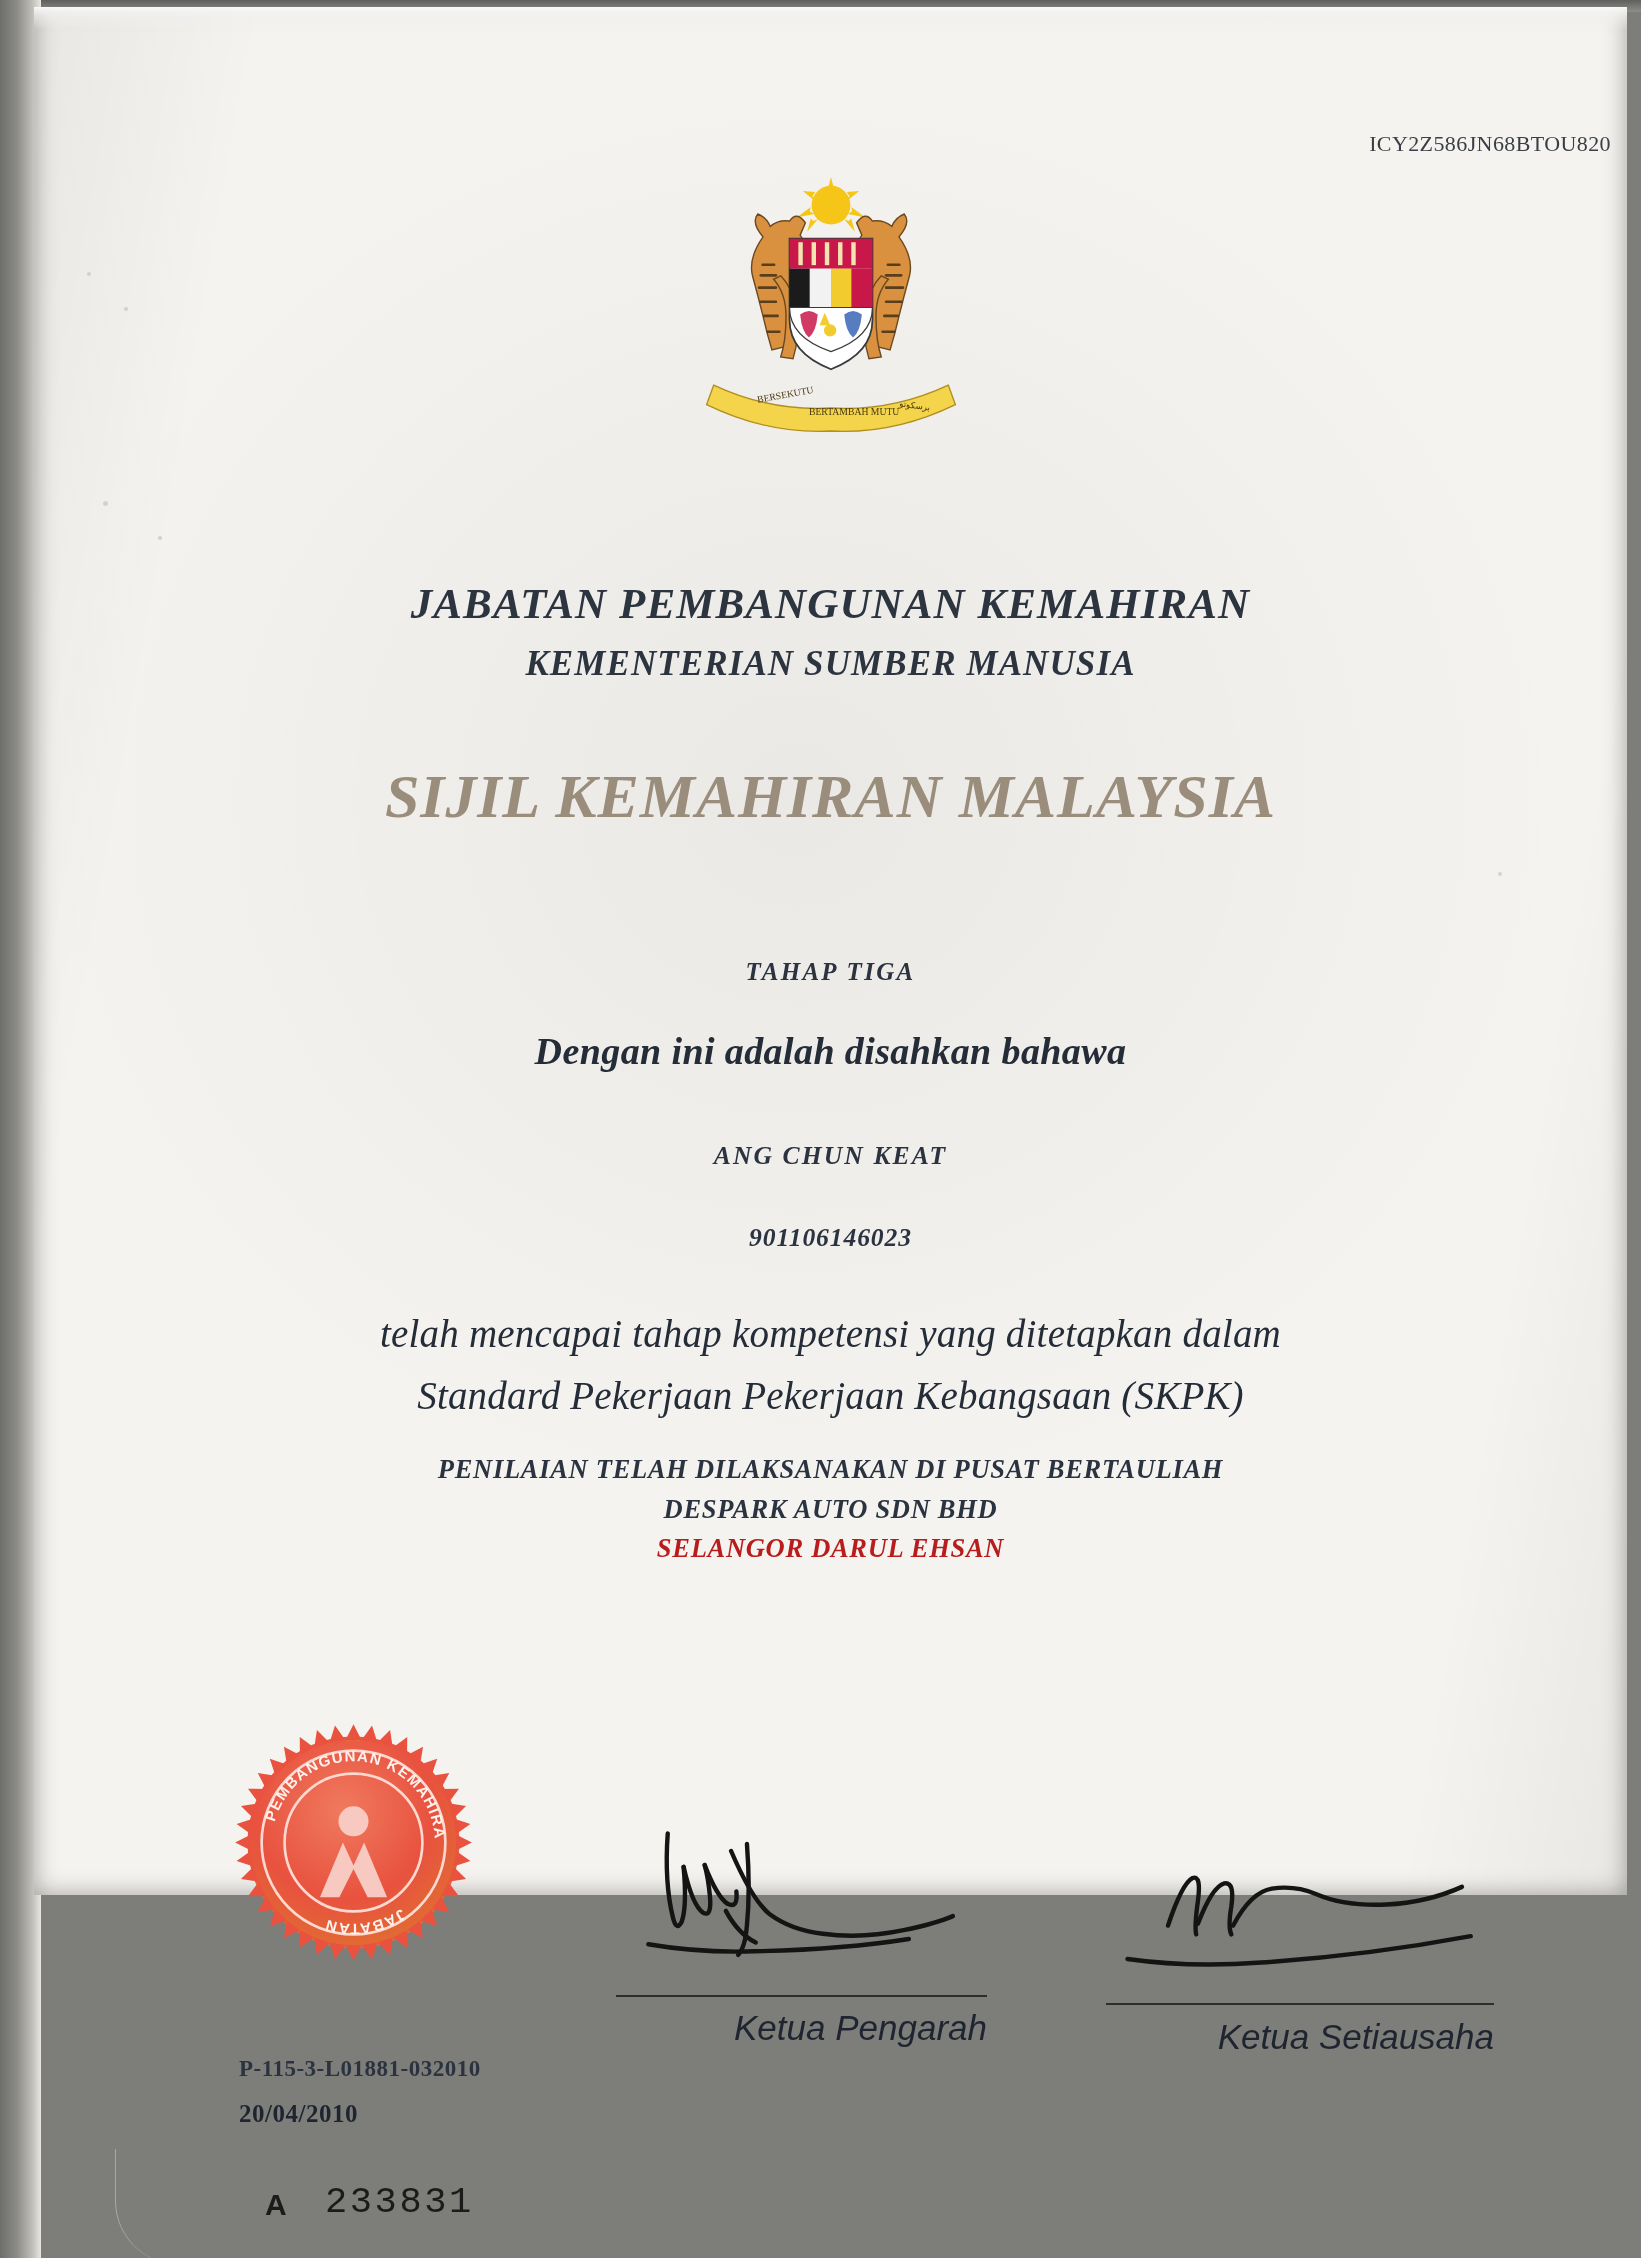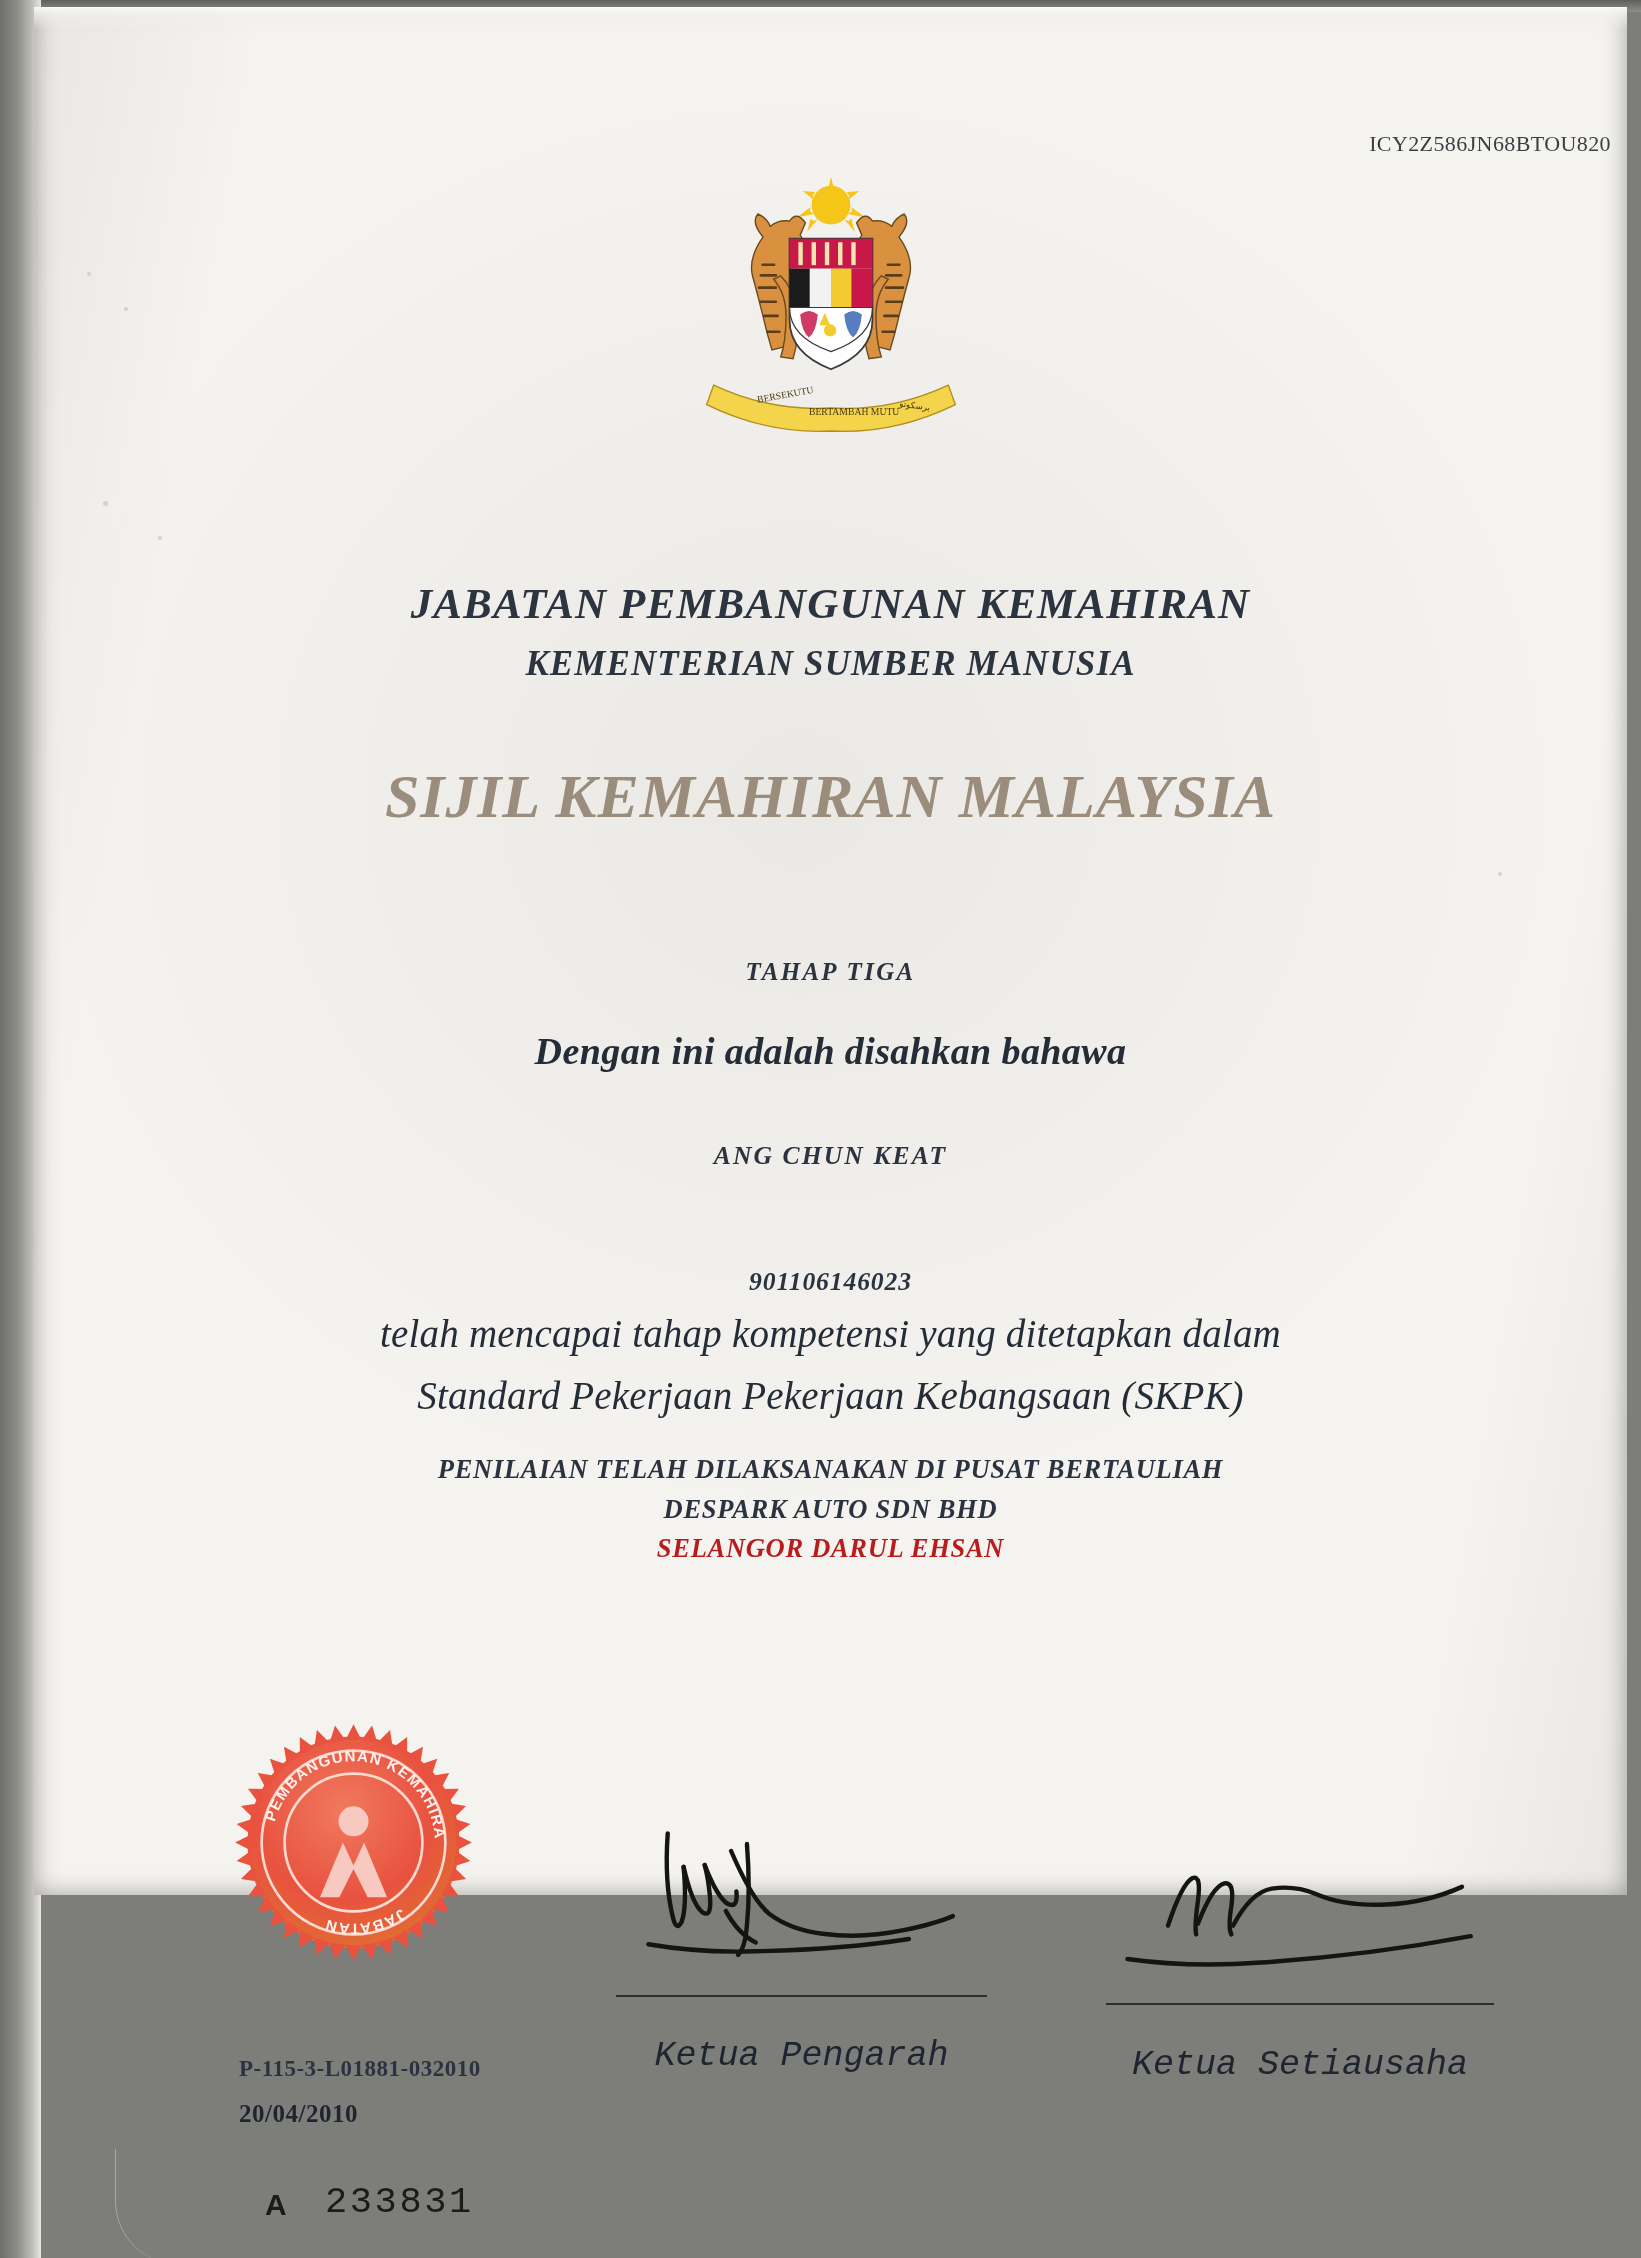--- a/index.html
+++ b/index.html
@@ -146,21 +146,21 @@
   }
   .recipient {
     top: 1134px;
     font-family: "Liberation Serif", serif;
     font-weight: bold;
     font-size: 25.6px;
     letter-spacing: 2.1px;
     color: #2b3340;
   }
   .ic {
-    top: 1260px;
+    top: 1216px;
     font-family: "Liberation Serif", serif;
     font-weight: bold;
     font-size: 25.6px;
     letter-spacing: 0.9px;
     color: #2b3340;
   }
   .statement1 {
     top: 1304px;
     font-family: "Liberation Serif", serif;
     font-style: italic;
@@ -221,26 +221,25 @@
   .sig-line {
     position: absolute;
     height: 1.8px;
     background: #2d2d2d;
   }
   .sig-line-left  { left: 582px;  top: 1988px; width: 371px; }
   .sig-line-right { left: 1072px; top: 1996px; width: 388px; }
 
   .sig-label {
     position: absolute;
-    font-family: Liberation Mono, monospace;
+    font-family: Liberation Sans, sans-serif;
     font-style: italic;
     font-size: 35px;
     color: #1f2530;
-    text-align: center;
-    margin-top: 28px;
+    text-align: right;
   }
   .sig-label-left  { left: 582px;  top: 2001px; width: 371px; }
   .sig-label-right { left: 1072px; top: 2010px; width: 388px; }
 
   .ref-code {
     position: absolute;
     left: 205px;
     top: 2049px;
     font-family: "Liberation Serif", serif;
     font-weight: bold;

